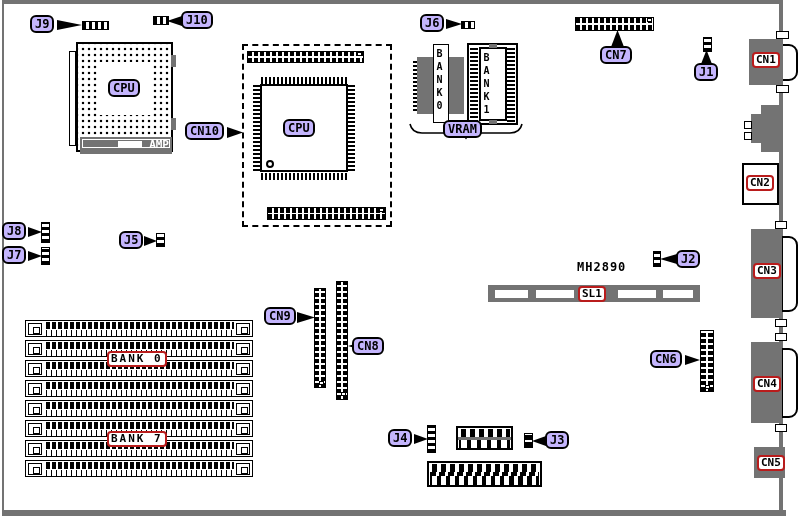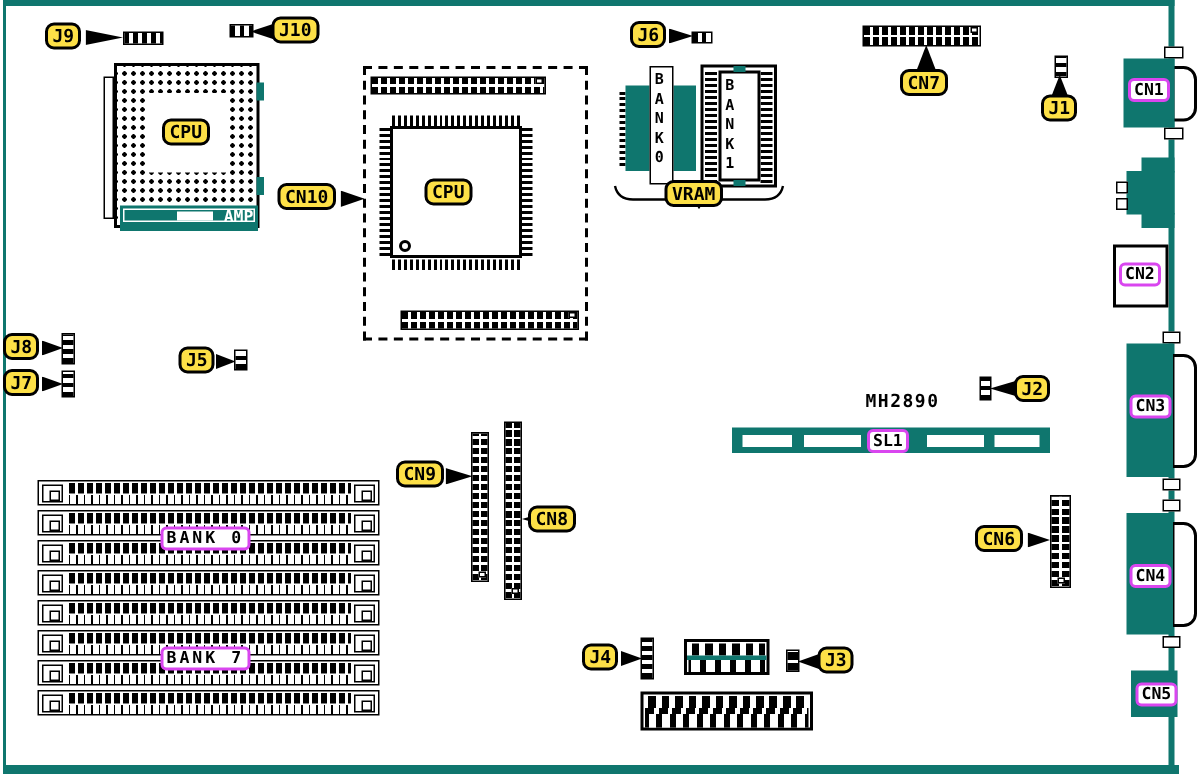--- a/index.html
+++ b/index.html
@@ -1,25 +1,25 @@
 <!DOCTYPE html>
 <html><head>
 <meta charset="utf-8">
 <style>
   html,body { margin:0; padding:0; background:#fff; }
   #stage { position:relative; width:799px; height:520px; background:#fff; overflow:hidden;
            font-family:"DejaVu Sans Mono", monospace; }
   #stage div { box-sizing:border-box; }
   .abs  { position:absolute; }
-  .ink  { background:#0f766e; }
-  
-  .co { position:absolute; background:#fde047; border:2px solid #000; border-radius:6px;
+  .ink  { background:#737373; }
+  
+  .co { position:absolute; background:#c4b5fd; border:2px solid #000; border-radius:6px;
         font:bold 12px "DejaVu Sans Mono", monospace; line-height:14px; padding:0 3px;
         z-index:7; white-space:nowrap; }
-  .tag { position:absolute; background:#fff; border:2px solid #d946ef; border-radius:4px;
+  .tag { position:absolute; background:#fff; border:2px solid #b91c1c; border-radius:4px;
          font:bold 11px "DejaVu Sans Mono", monospace; line-height:12px; padding:0 2px;
          z-index:7; white-space:nowrap; }
   .plain { position:absolute; font:bold 12px "DejaVu Sans Mono", monospace; letter-spacing:1px; }
   
   .tail { position:absolute; background:#000; z-index:6; }
   .t-r { clip-path:polygon(0 0,100% 50%,0 100%); }
   .t-l { clip-path:polygon(100% 0,0 50%,100% 100%); }
   .t-u { clip-path:polygon(50% 0,100% 100%,0 100%); }
   
   .stripeH { position:absolute; border:1px solid #000;

